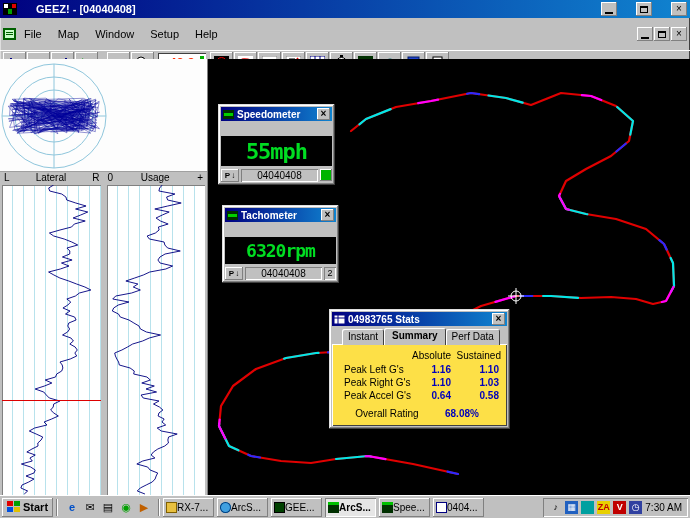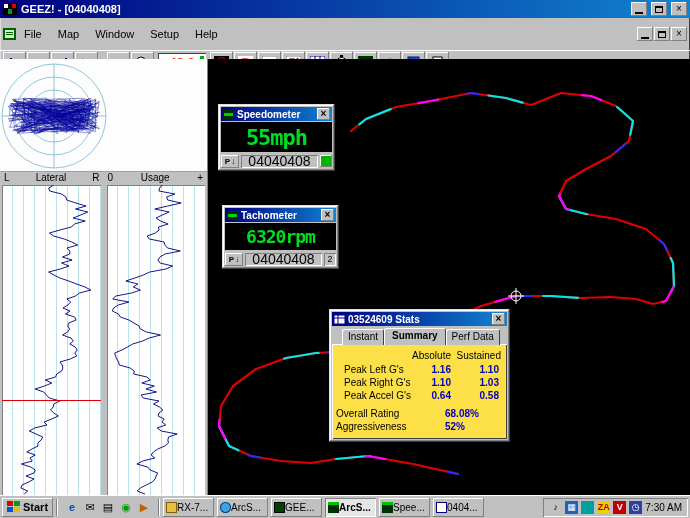--- a/index.html
+++ b/index.html
@@ -3,21 +3,21 @@
 <meta charset="utf-8">
 <style>
   *{margin:0;padding:0;box-sizing:border-box;font-family:"Liberation Sans",sans-serif}
   html,body{background:#555}
   .screen{width:690px;height:518px;background:#c0c0c0;position:relative;overflow:hidden;
     box-shadow:inset -1px -1px 0 #404040,inset 1px 1px 0 #dfdfdf;}
   .raised1{background:#c0c0c0;box-shadow:inset -1px -1px 0 #808080,inset 1px 1px 0 #fff}
   .center{display:flex;align-items:center;justify-content:center}
 
   
-  .titlebar{height:18px;background:linear-gradient(90deg,#000080,#1084d0);display:flex;align-items:center;padding:0 3px;gap:4px}
+  .titlebar{height:18px;background:linear-gradient(90deg,#000080,#1084d0);display:flex;align-items:center;padding:0 3px;gap:19px}
   .titlebar .ttext{color:#fff;font-size:11px;font-weight:bold;flex:1;white-space:nowrap}
   .winbtn{width:16px;height:14px;font-size:10px;line-height:10px;color:#000;cursor:default}
   .glyph-min{width:8px;height:2px;background:#000;margin-top:7px}
   .glyph-res{width:8px;height:7px;border:1px solid #000;border-top-width:2px}
 
   
   .menubar{height:18px;display:flex;align-items:center;padding:16px 3px;gap:0;font-size:11px}
   .menuitem{padding:2px 8px;cursor:default}
   .mdi-btns{margin-left:auto;display:flex;gap:1px}
 
@@ -51,40 +51,40 @@
   .s-cyan{stroke:#00e8e8;stroke-dasharray:26 74;stroke-dashoffset:-8}
   .s-mag{stroke:#ff00ff;stroke-dasharray:15 110;stroke-dashoffset:-55}
   .s-blue{stroke:#2a2aff;stroke-dasharray:9 141;stroke-dashoffset:-92}
   .cross line,.cross circle{stroke:#fff;stroke-width:1;fill:none}
 
   
   .fwin{position:absolute;background:#c0c0c0;padding:3px;box-shadow:inset -1px -1px 0 #404040,inset 1px 1px 0 #dfdfdf,inset -2px -2px 0 #808080,inset 2px 2px 0 #fff}
   .fwin .tb{height:14px;background:linear-gradient(90deg,#000080,#1084d0);display:flex;align-items:center;padding:0 2px;gap:3px;color:#fff;font-size:10px;font-weight:bold;white-space:nowrap}
   .fwin .tb .ft{flex:1;overflow:hidden}
   .xbtn{width:13px;height:12px;font-size:10px;line-height:10px;color:#000}
-  .lcd{background:#000;color:#00dd22;display:flex;align-items:center;justify-content:center;font-family:"DejaVu Sans Mono",monospace;font-weight:bold;letter-spacing:-1px;margin-top:1px}
+  .lcd{background:#000;color:#00dd22;display:flex;align-items:center;justify-content:center;font-family:"DejaVu Sans Mono",monospace;font-weight:bold;letter-spacing:-1px;margin-top:15px}
   .foot{height:16px;display:flex;align-items:center;gap:2px;padding-top:2px;font-size:9px}
-  .sess{flex:1;text-align:center;height:13px;line-height:13px;font-size:14px;box-shadow:inset 1px 1px 0 #808080,inset -1px -1px 0 #fff}
+  .sess{flex:1;text-align:center;height:13px;line-height:13px;font-size:10px;box-shadow:inset 1px 1px 0 #808080,inset -1px -1px 0 #fff}
   .picon{width:18px;height:13px;font-size:8px;font-weight:bold;display:flex;align-items:center;justify-content:center;gap:1px}
   .gbox{width:12px;height:12px;background:#00b400}
   .lapbox{width:12px;height:13px;font-size:9px;text-align:center;line-height:13px;background:#c0c0c0;box-shadow:inset 1px 1px 0 #808080,inset -1px -1px 0 #fff}
 
   
   .stats{width:181px}
   .tabs{display:flex;padding:3px 2px 0 10px;position:relative;z-index:2}
   .tab{font-size:10px;padding:2px 6px 3px;background:#c0c0c0;box-shadow:inset 1px 1px 0 #fff,inset -1px 0 0 #404040;border-top-left-radius:2px;border-top-right-radius:2px;cursor:default}
   .tab.active{font-weight:bold;padding:2px 8px 4px;margin-top:-1px;position:relative;z-index:3}
   .tabpanel{background:#fde047;box-shadow:inset 1px 1px 0 #fff,inset -1px -1px 0 #404040;margin-top:-1px;padding:5px 4px 6px;position:relative;z-index:1}
   .srow{display:grid;grid-template-columns:1fr 40px 48px;font-size:10px;line-height:13px}
   .srow .lab{padding-left:8px}
   .srow .num{text-align:right;padding-right:4px;color:#0000bb;font-weight:bold}
   .shead{display:grid;grid-template-columns:1fr 42px 50px;font-size:10px;line-height:13px;margin-bottom:1px}
   .shead span{text-align:right;padding-right:2px}
   .rrow{display:grid;grid-template-columns:102px 1fr;font-size:10px;line-height:13px}
-  .rrow .lab{text-align:left}
+  .rrow .lab{text-align:center}
   .rrow .num{padding-left:7px;color:#0000bb;font-weight:bold}
   .rspacer{height:5px}
 
   
   .taskbar{position:absolute;left:0;right:0;bottom:0;height:23px;background:#c0c0c0;border-top:1px solid #fff;display:flex;align-items:center;padding:0 2px;gap:3px}
   .startbtn{height:19px;padding:0 5px;display:flex;align-items:center;gap:3px;font-size:11px;font-weight:bold}
   .flag{width:13px;height:12px;display:grid;grid-template-columns:6px 6px;grid-template-rows:5px 5px;gap:1px}
   .flag i{display:block}
   .ql{display:flex;gap:2px;align-items:center;padding:0 3px}
   .qlicon{width:16px;height:16px;font-size:11px;display:flex;align-items:center;justify-content:center;cursor:default}
@@ -346,21 +346,21 @@
     </div>
   </div>
 
   <div class="fwin stats" style="left:329px;top:309px">
     <div class="tb">
       <svg class="i" width="11" height="9">
           <rect width="11" height="9" fill="#fff" stroke="#000080"></rect>
           <line x1="0" y1="3" x2="11" y2="3" stroke="#000080"></line>
           <line x1="4" y1="0" x2="4" y2="9" stroke="#000080"></line>
         </svg>
-      <span class="ft">03524609 Stats</span>
+      <span class="ft">04983765 Stats</span>
       <div class="xbtn raised1 center">×</div>
     </div>
     <div class="tabs">
       <div class="tab">Instant</div>
       <div class="tab active">Summary</div>
       <div class="tab">Perf Data</div>
     </div>
     <div class="tabpanel">
       <div class="shead">
         <span></span>
@@ -379,24 +379,20 @@
       </div>
       <div class="srow">
         <span class="lab">Peak Accel G's</span>
         <span class="num">0.64</span>
         <span class="num">0.58</span>
       </div>
       <div class="rspacer"></div>
       <div class="rrow">
         <span class="lab">Overall Rating</span>
         <span class="num">68.08%</span>
-      </div>
-      <div class="rrow">
-        <span class="lab">Aggressiveness</span>
-        <span class="num">52%</span>
       </div>
     </div>
   </div>
 
   <div class="taskbar">
     <div class="startbtn raised1">
       <span class="flag">
           <i style="background:#e00000"></i>
           <i style="background:#00a000"></i>
           <i style="background:#0050e0"></i>

